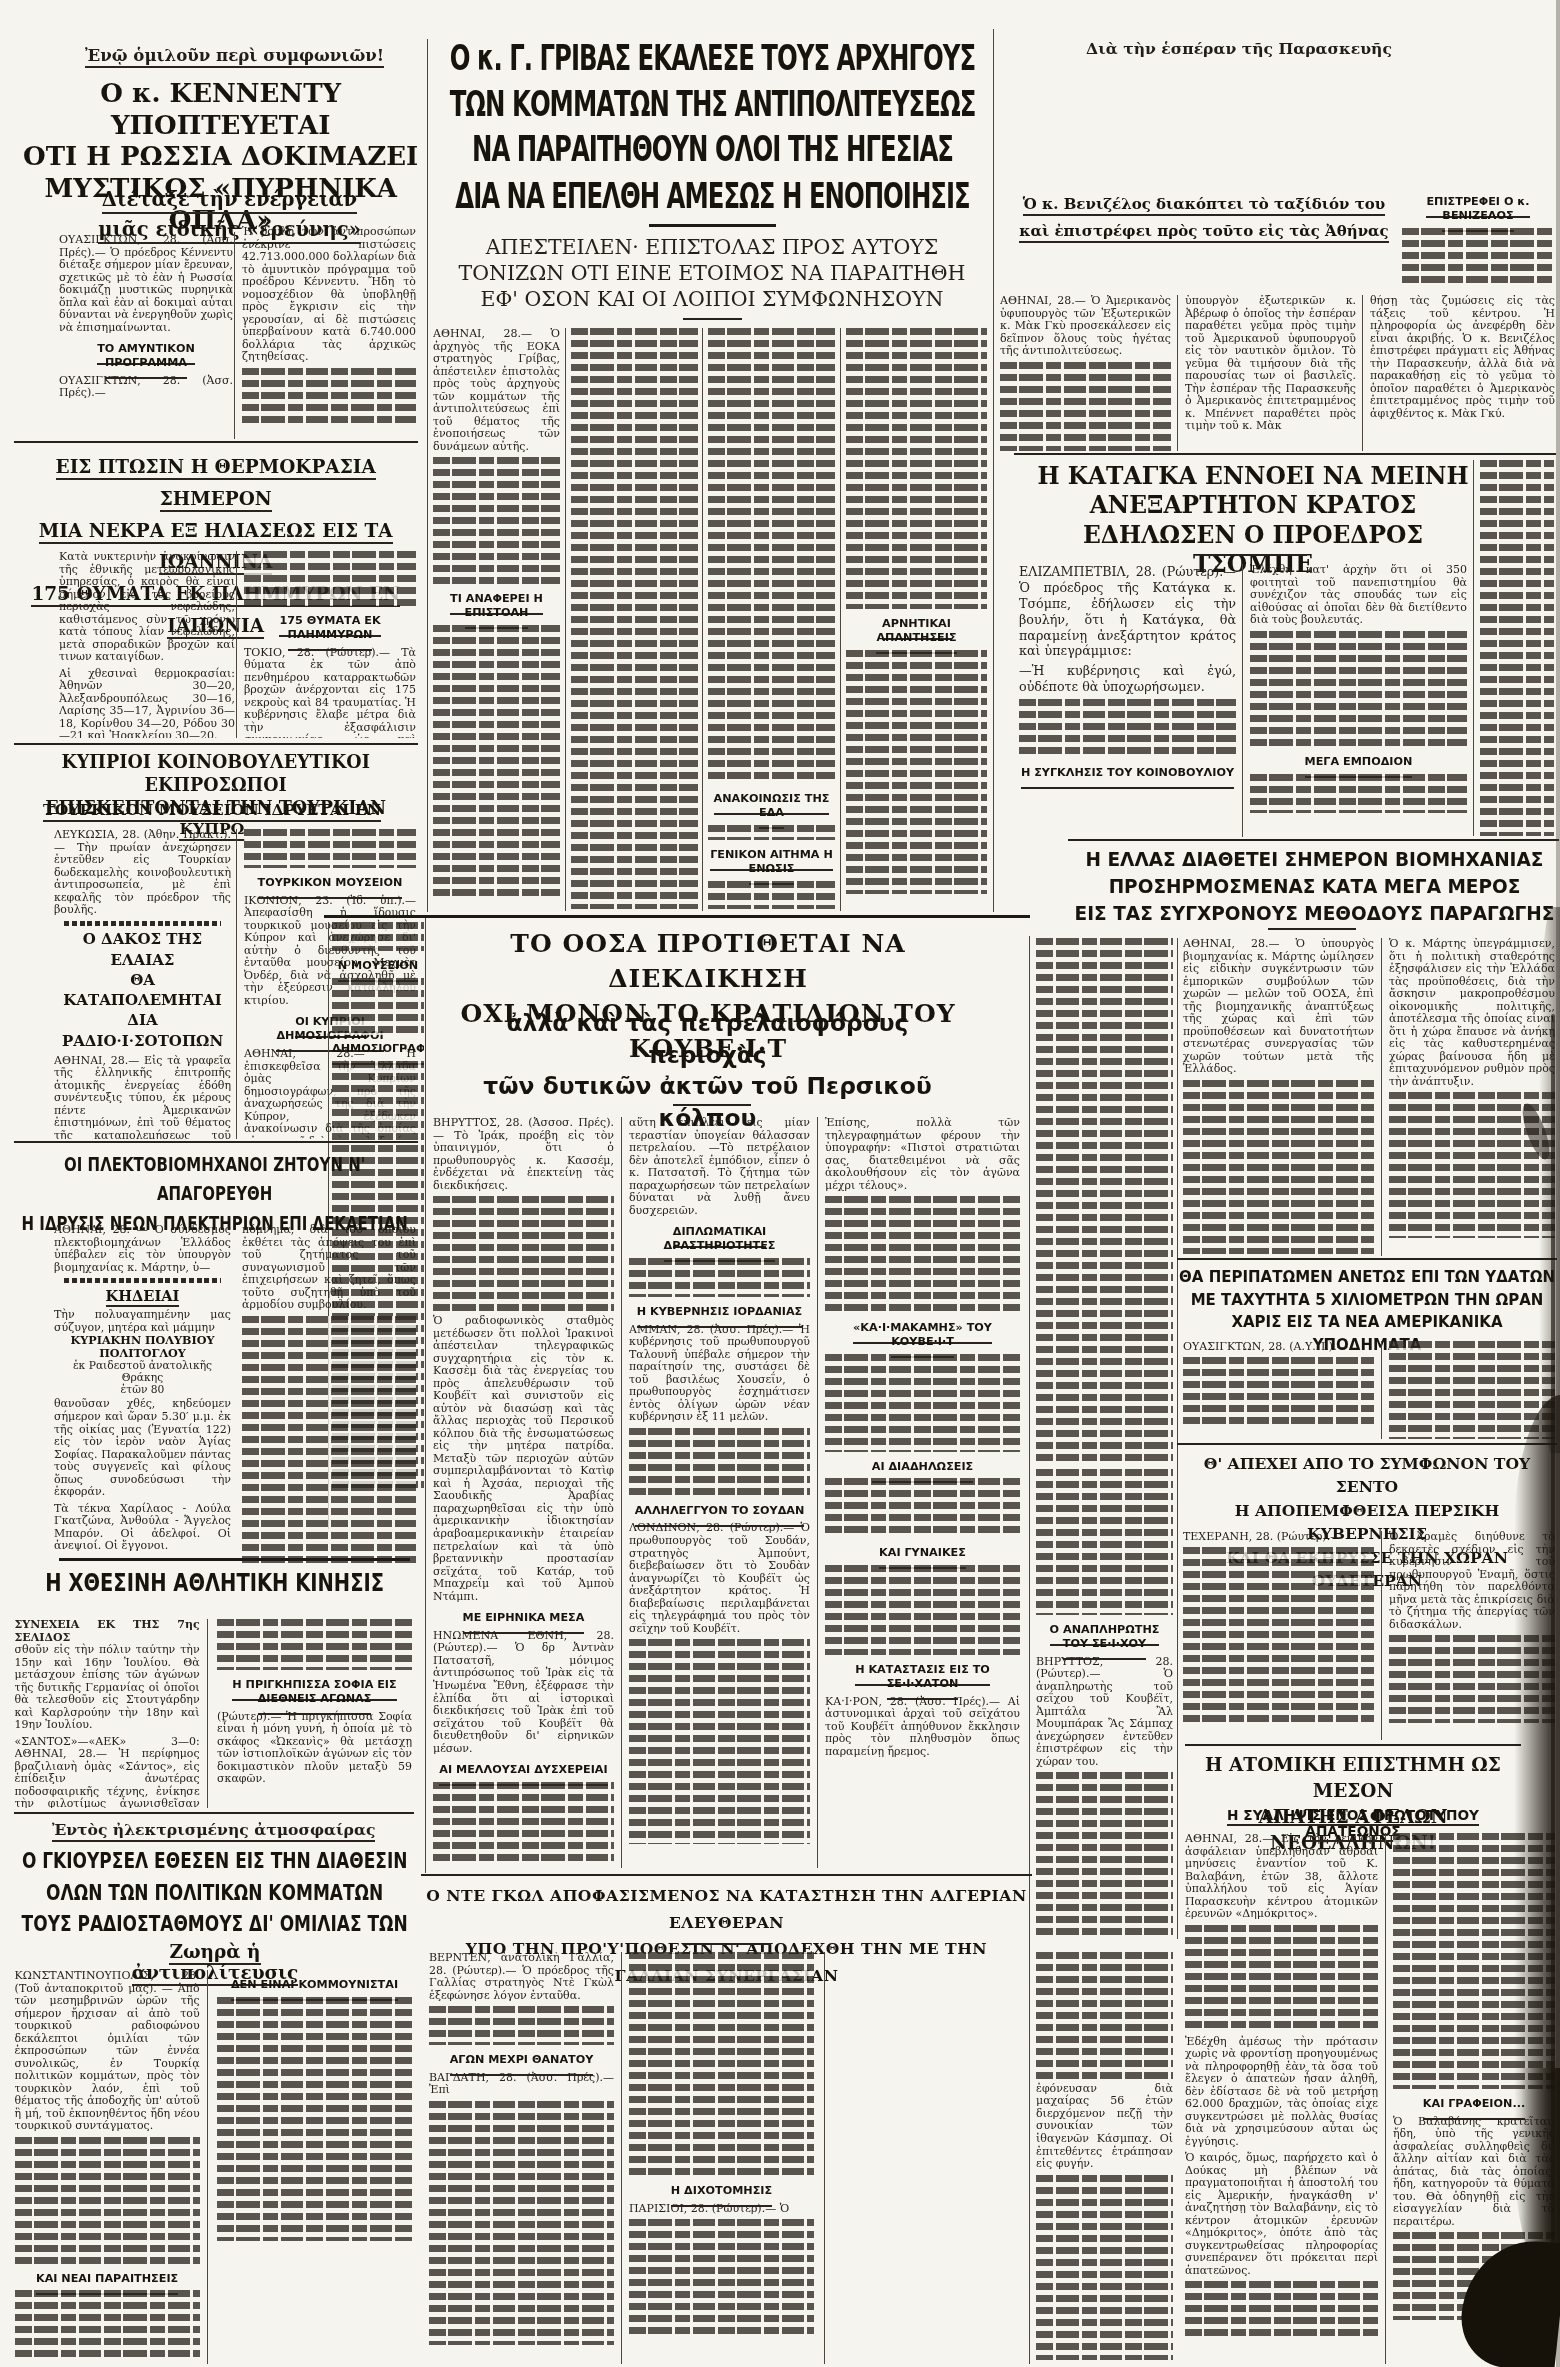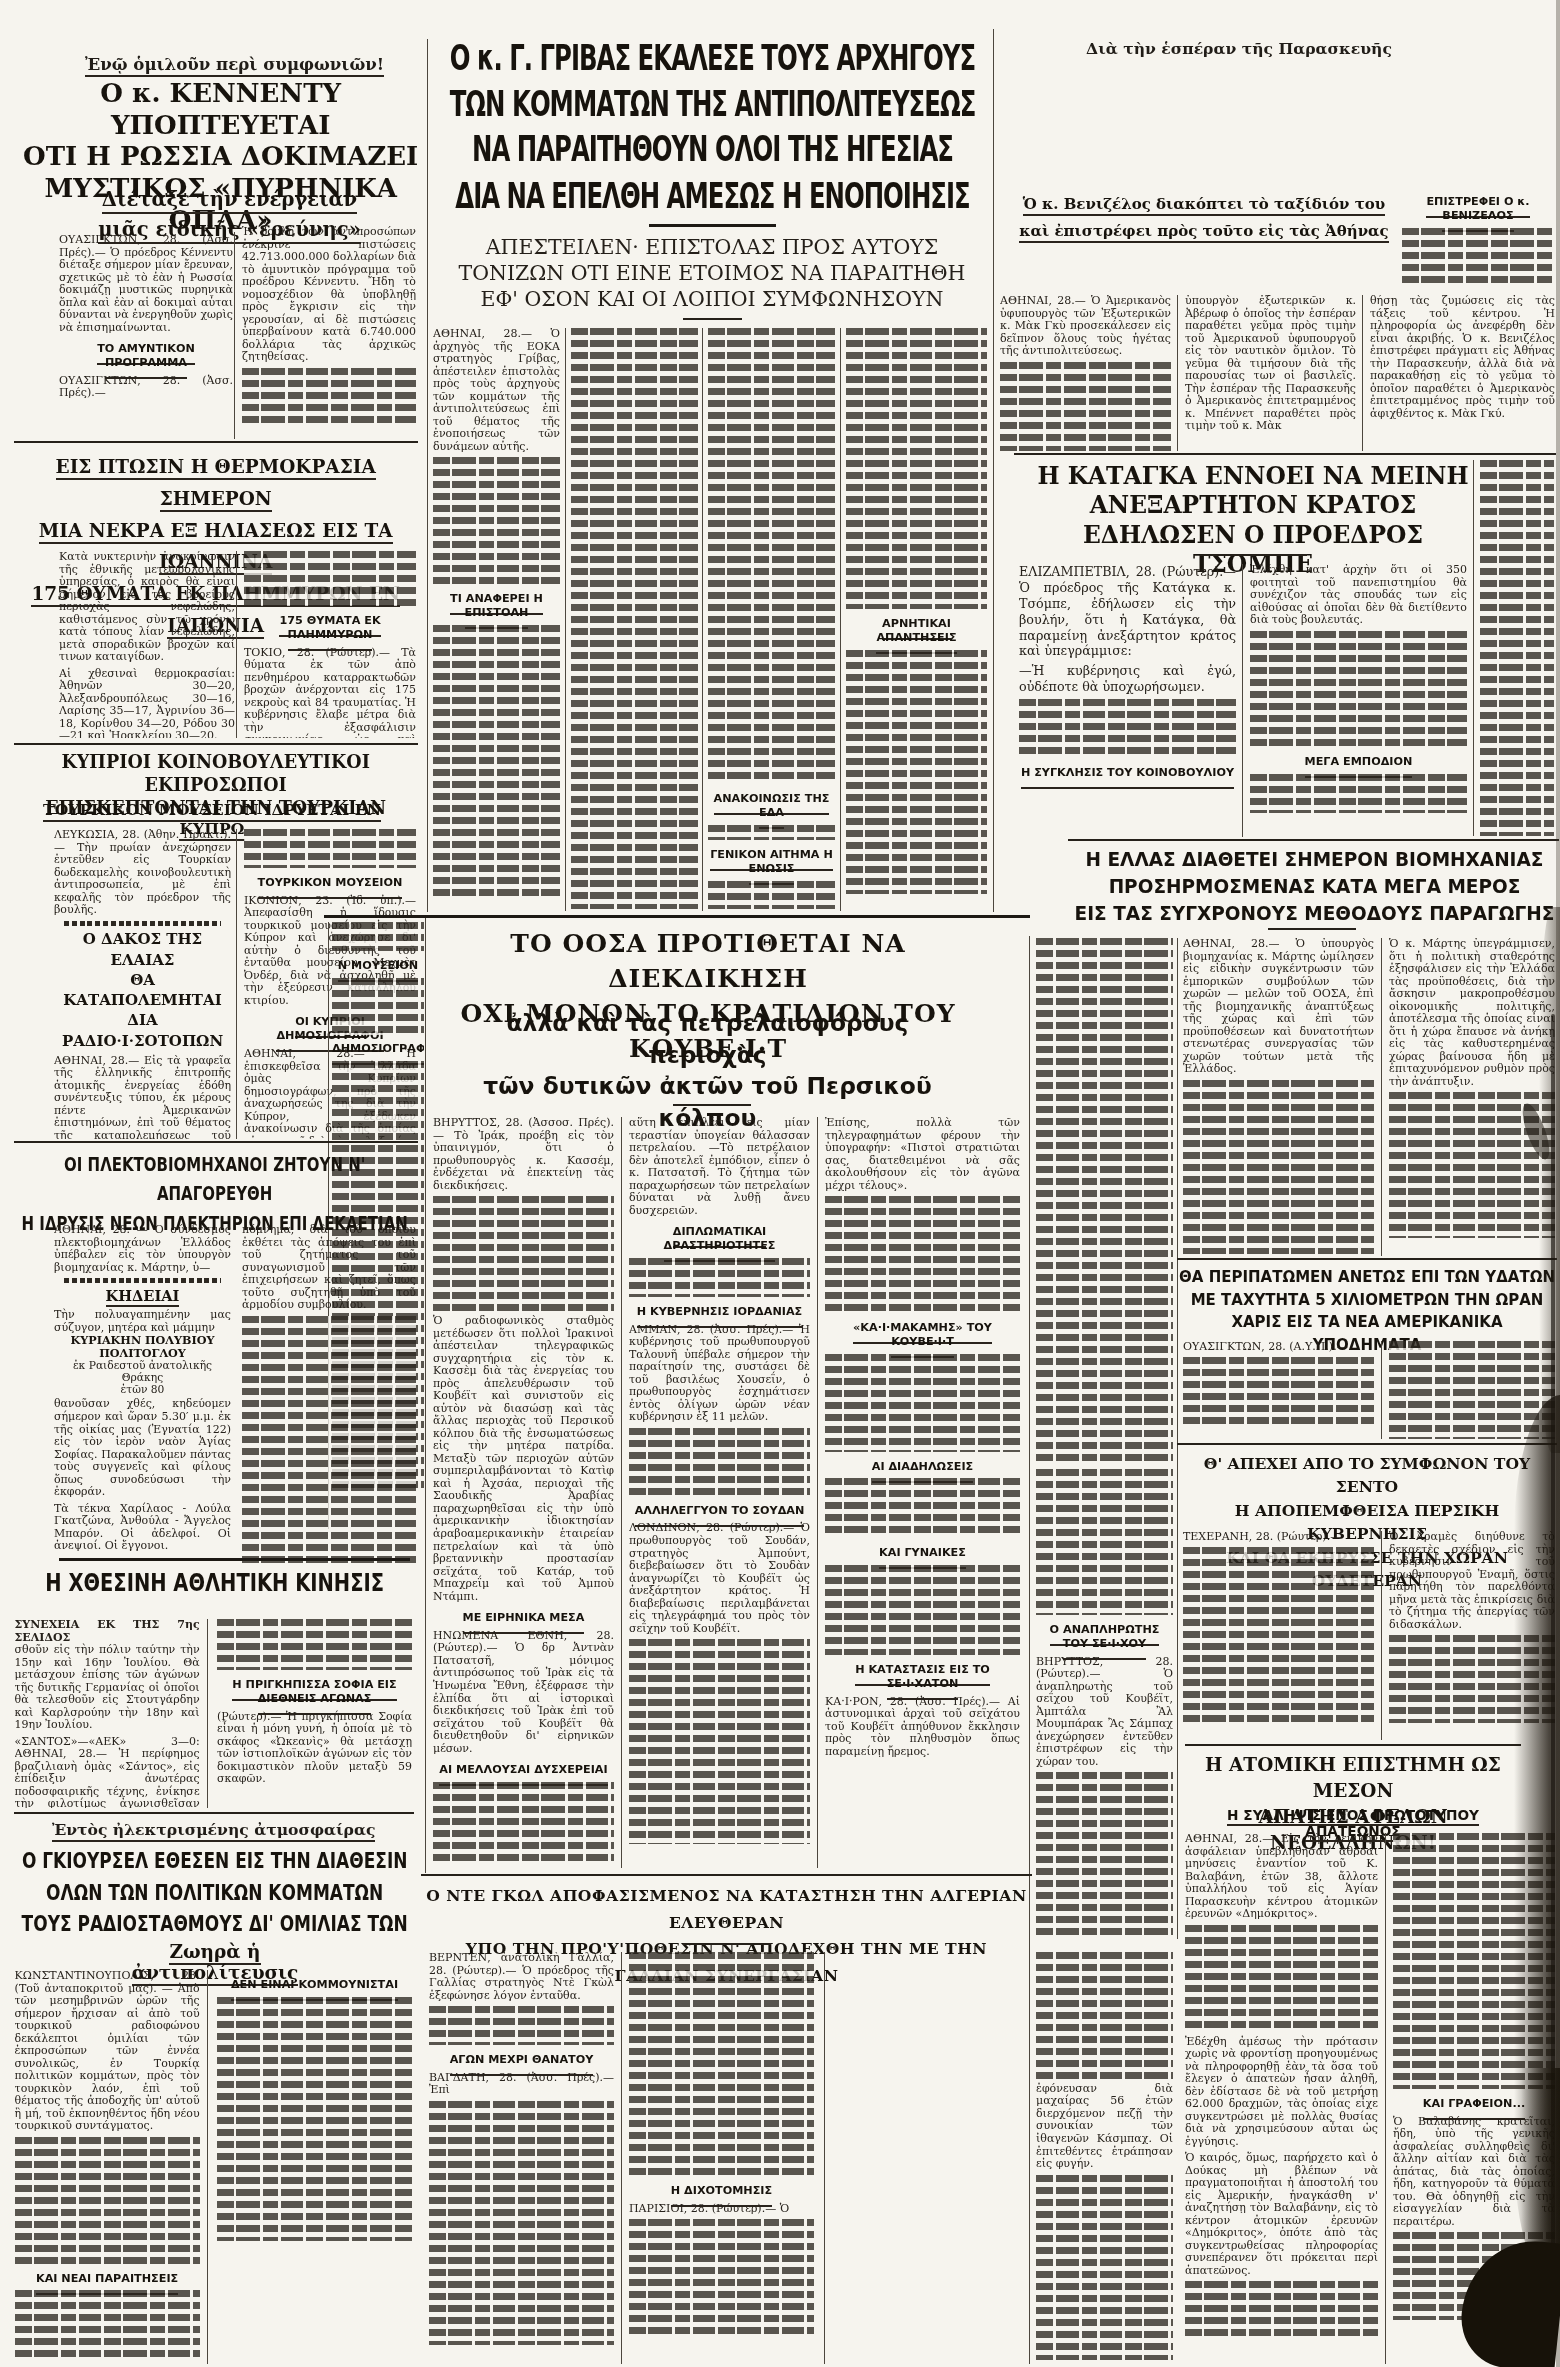--- a/index.html
+++ b/index.html
@@ -27,21 +27,21 @@
   .kick{font-weight:bold;text-align:center;}
   p{margin:0 0 3.9px 0;}
   .nm{margin:0;}
   .scanshade{position:absolute;pointer-events:none;}
 </style>
 </head>
 <body>
 
 <div class="page">
 
-  <div class="abs kick serif ulspan" style="left:59px;top:54px;width:351px;font-size:16.6px;text-align:center;"><span>Ἐνῷ ὁμιλοῦν περὶ συμφωνιῶν!</span></div>
+  <div class="abs kick serif ulspan" style="left:59px;top:45px;width:351px;font-size:16.6px;text-align:center;"><span>Ἐνῷ ὁμιλοῦν περὶ συμφωνιῶν!</span></div>
   <div class="abs c hl serif" style="left:13.7px;top:78px;width:414px;font-size:26px;line-height:1.22;">
     <div>Ο κ. ΚΕΝΝΕΝΤΥ ΥΠΟΠΤΕΥΕΤΑΙ</div>
     <div>ΟΤΙ Η ΡΩΣΣΙΑ ΔΟΚΙΜΑΖΕΙ</div>
     <div>ΜΥΣΤΙΚΩΣ «ΠΥΡΗΝΙΚΑ ΟΠΛΑ»</div>
   </div>
   <div class="abs c hl serif ulspan" style="left:83px;top:185px;width:293px;font-size:19.5px;line-height:1.55;">
     <div><span>Διέταξε τὴν ἐνέργειαν</span></div>
     <div><span>μιᾶς εἰδικῆς «ἐρεύνης»</span></div>
   </div>
   <div class="vr" style="left:234px;top:232px;height:207px;"></div>

